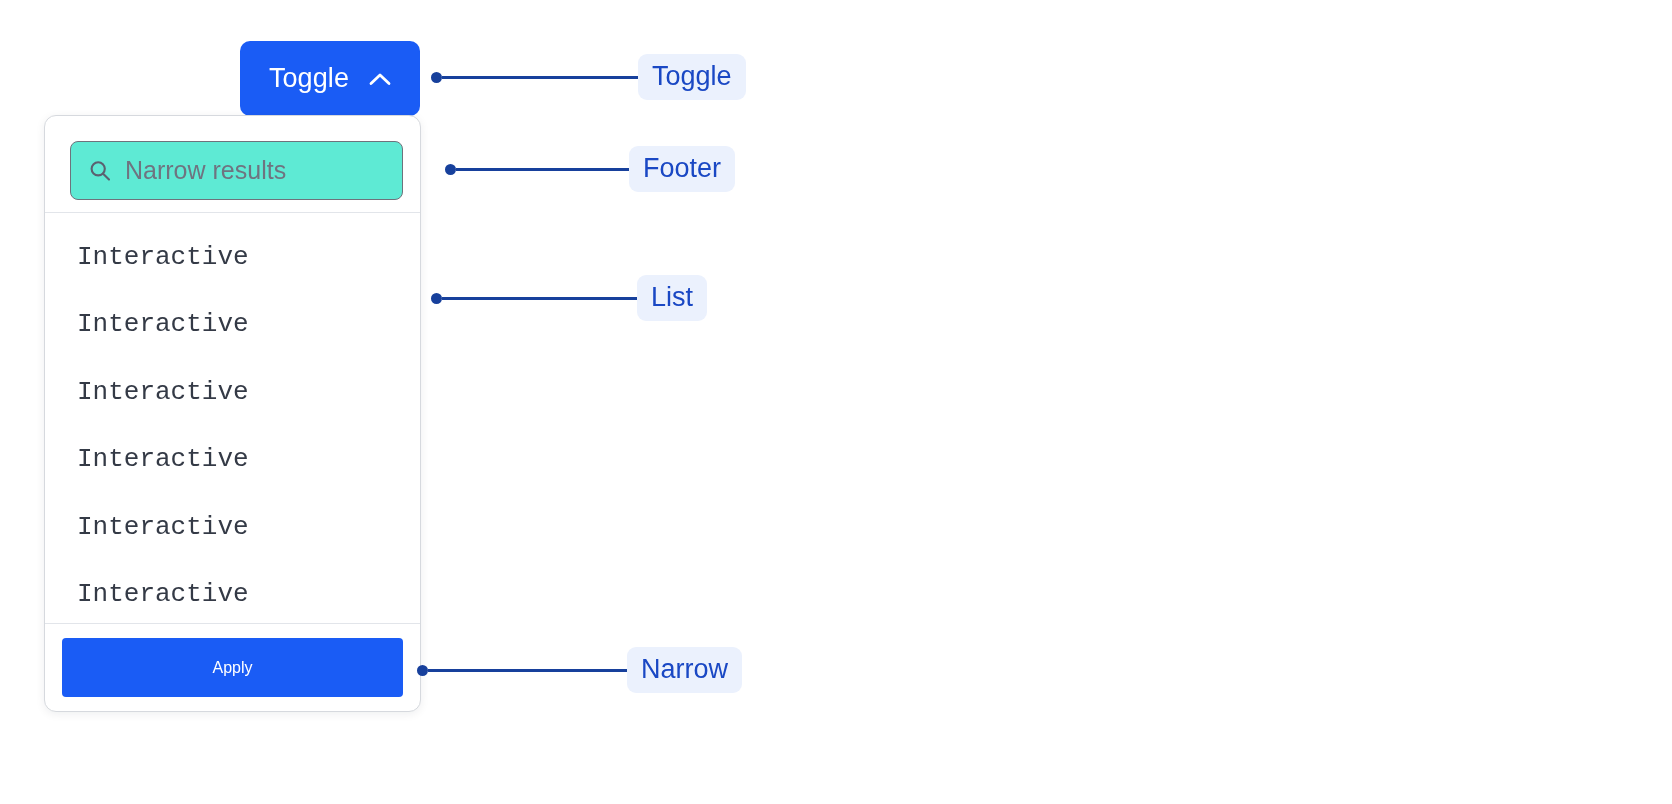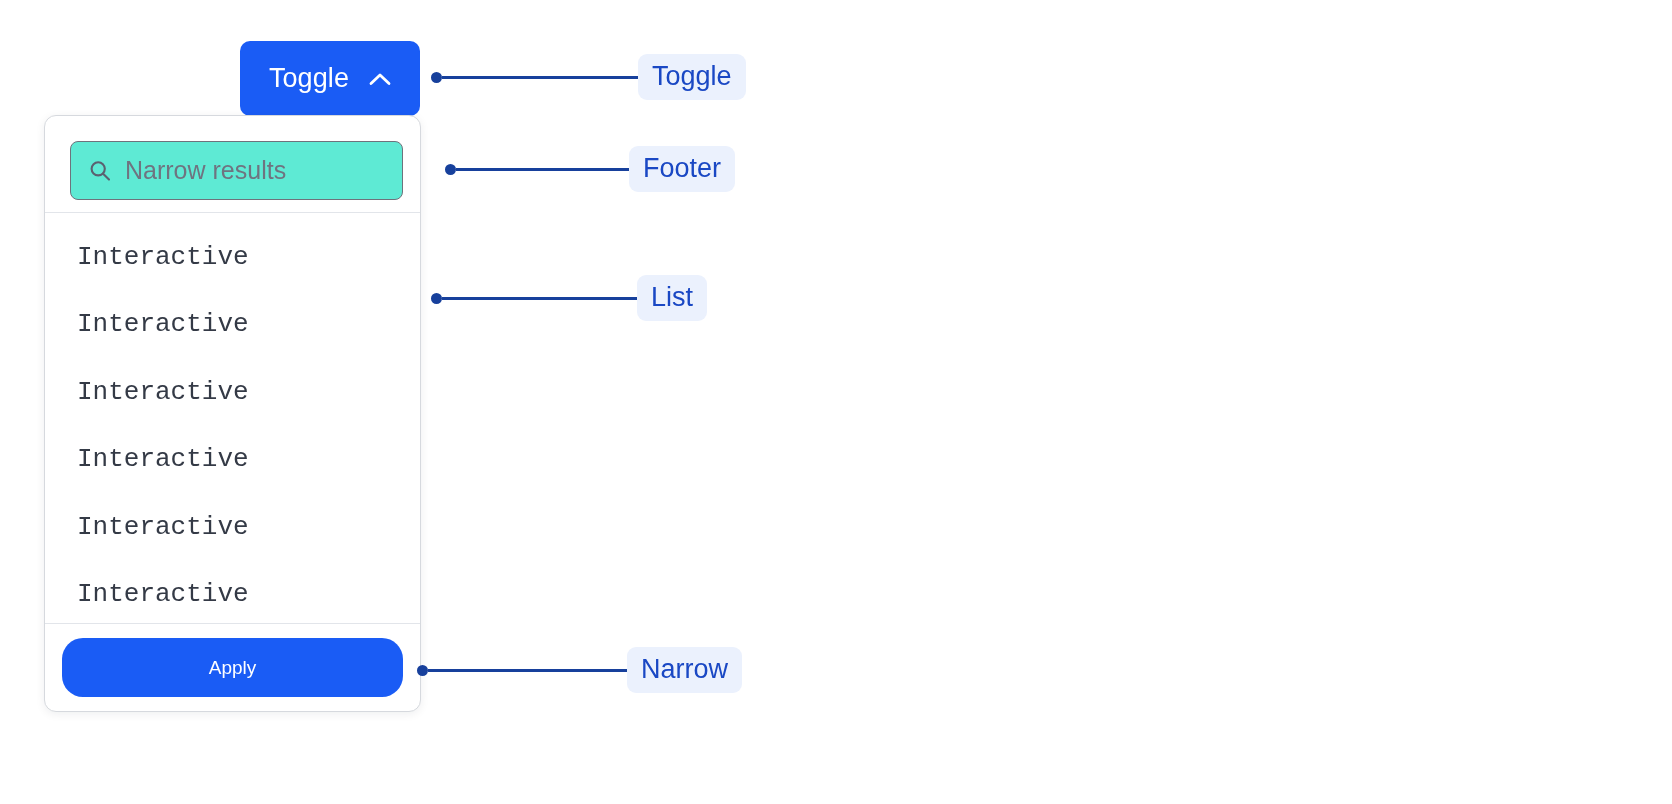--- a/index.html
+++ b/index.html
@@ -136,22 +136,22 @@
     box-sizing: border-box;
     border-top: 1px solid #e2e5ea;
     padding: 14px 17px;
   }
   .apply-button {
     width: 100%;
     height: 100%;
     background: #1a5cf5;
     color: #ffffff;
     border: none;
-    border-radius: 21px;
-    font-size: 19px;
+    border-radius: 4px;
+    font-size: 16px;
     font-family: "Liberation Sans", sans-serif;
     cursor: pointer;
     display: flex;
     align-items: center;
     justify-content: center;
   }
 
   
   .annotation {
     position: absolute;

